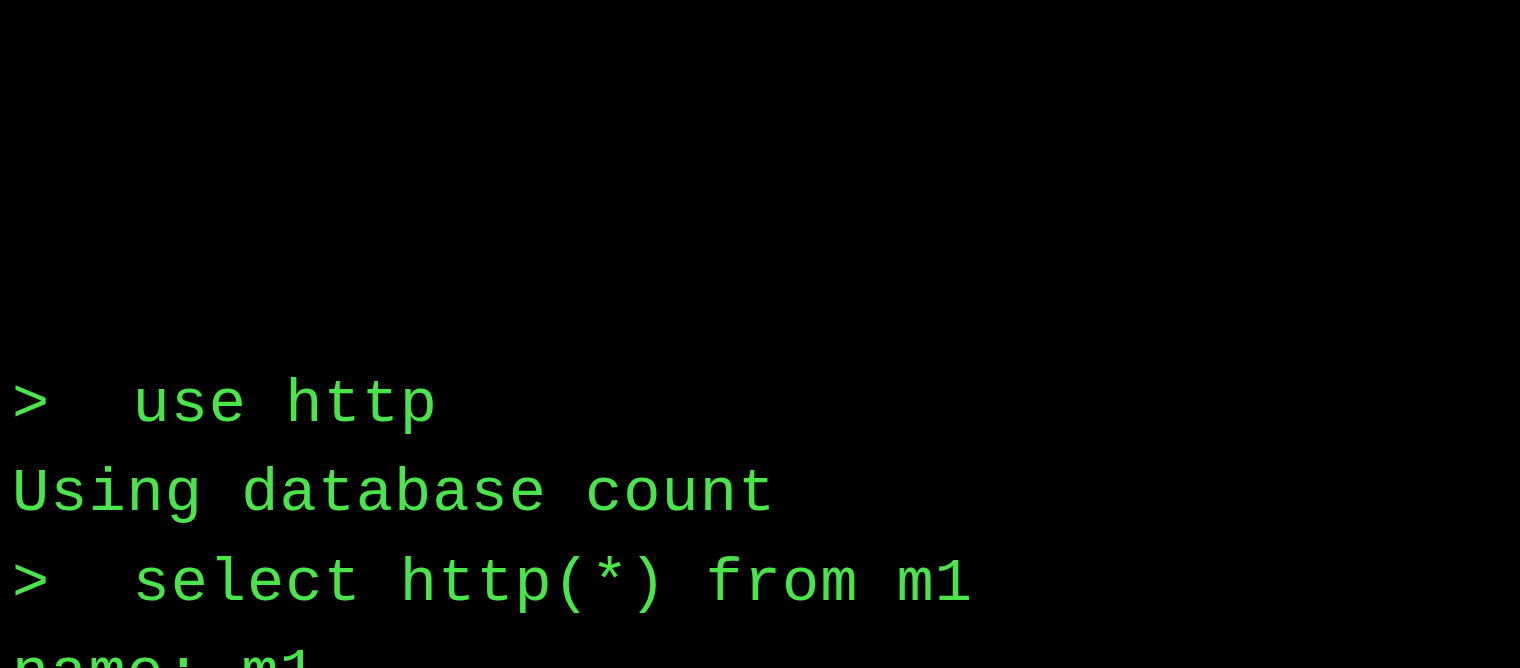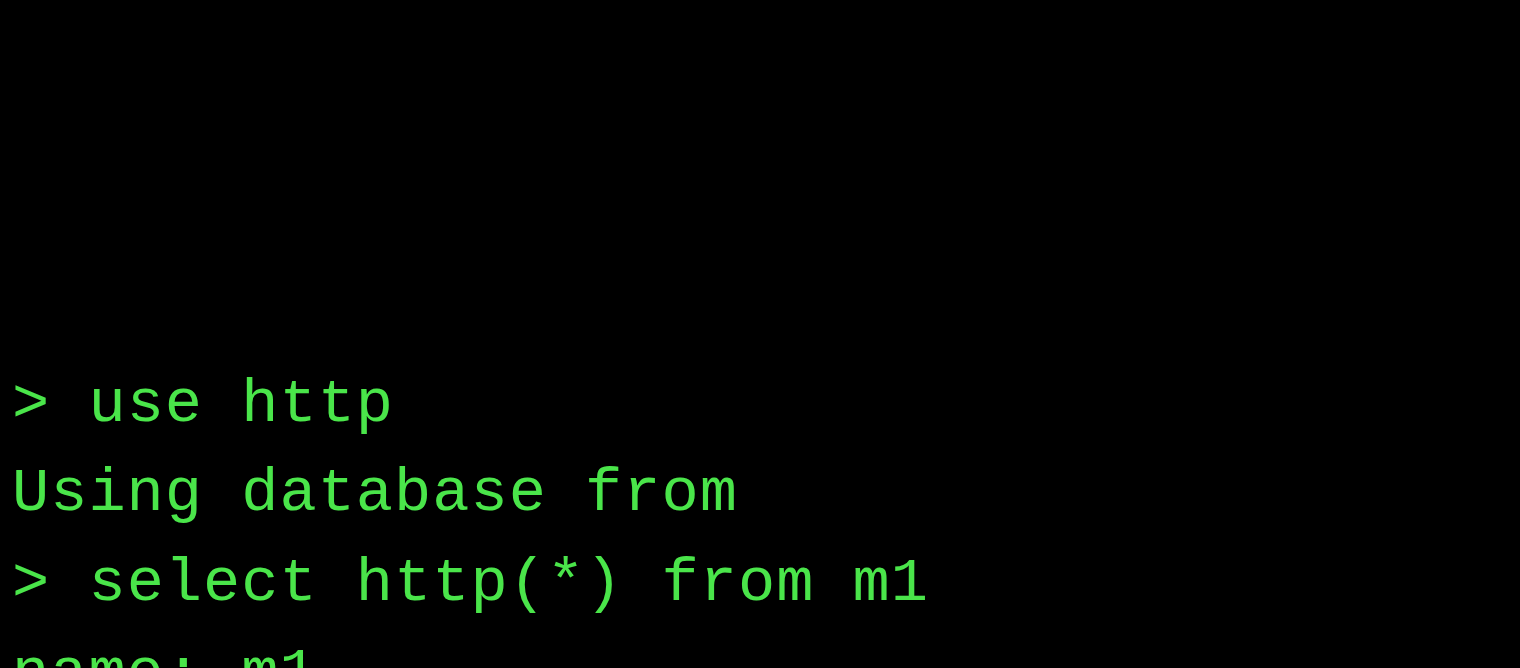--- a/index.html
+++ b/index.html
@@ -21,23 +21,24 @@
       letter-spacing: 1px;
     }
     .terminal-line {
       display: block;
     }
     .prompt-symbol {
       display: inline;
     }
     .command-text {
       display: inline;
+      margin-left: 44px;
     }
   </style>
 </head>
 <body>
 
 
 
-<span class="terminal-line"><span class="prompt-symbol">&gt; </span><span class="command-text">use http</span></span><span class="terminal-line">Using database from</span><span class="terminal-line"><span class="prompt-symbol">&gt; </span><span class="command-text">select http(*) from m1</span></span><span class="terminal-line">name: m1</span>
+<span class="terminal-line"><span class="prompt-symbol">&gt; </span><span class="command-text">use http</span></span><span class="terminal-line">Using database count</span><span class="terminal-line"><span class="prompt-symbol">&gt; </span><span class="command-text">select http(*) from m1</span></span><span class="terminal-line">name: m1</span>
 
 
 
 
 </body></html>

